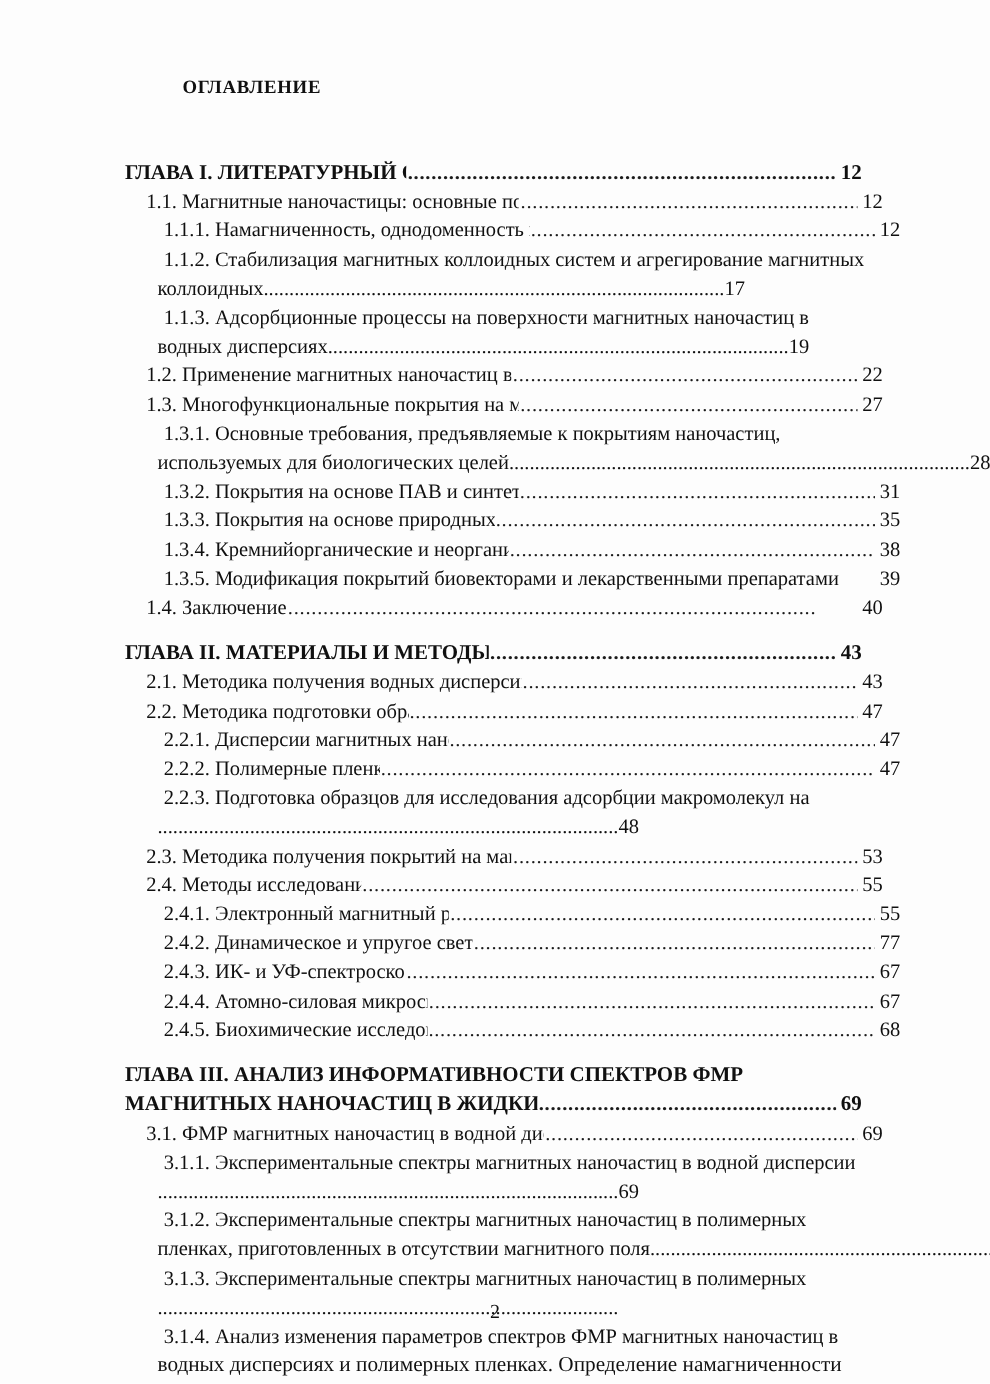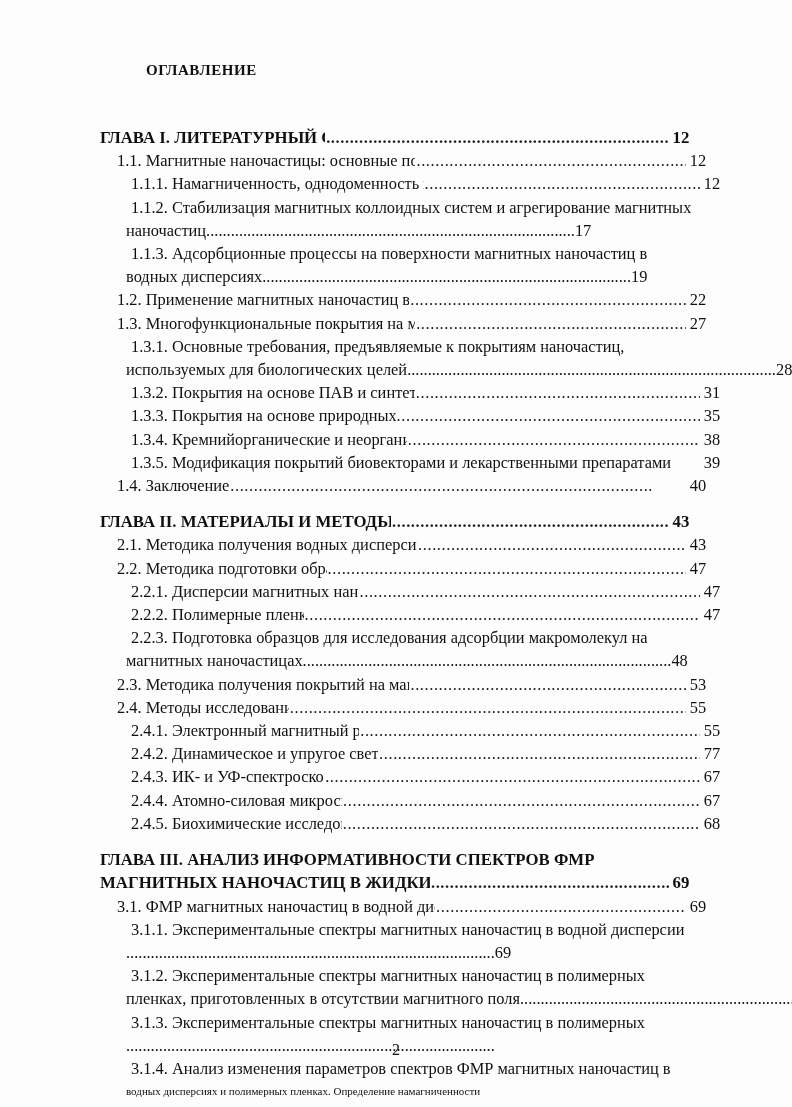--- a/index.html
+++ b/index.html
@@ -62,21 +62,21 @@
     color: #1a1a1a;
   }
   .entry .pg {
     flex: 0 0 auto;
     text-align: center;
     min-width: 22px;
   }
 
   
   .cont {
-    font-size: 11px;
+    font-size: 17px;
     line-height: 23.2px;
     white-space: nowrap;
   }
   
   .cont-entry {
     display: flex;
     align-items: baseline;
     width: 100%;
     font-size: 16.4px;
     line-height: 23.2px;
@@ -120,21 +120,21 @@
       </div>
       <div class="entry lv-3">
         <span class="label">1.1.1. Намагниченность, однодоменность и суперпарамагнетизм</span>
         <span class="dots">..........................................................................................</span>
         <span class="pg">12</span>
       </div>
       <div class="entry lv-3">
         <span class="label">1.1.2. Стабилизация магнитных коллоидных систем и агрегирование магнитных</span>
       </div>
       <div class="cont-entry wrap-3">
-        <span class="label">наночастиц</span>
+        <span class="label">коллоидных</span>
         <span class="dots">..........................................................................................</span>
         <span class="pg">17</span>
       </div>
       <div class="entry lv-3">
         <span class="label">1.1.3. Адсорбционные процессы на поверхности магнитных наночастиц в</span>
       </div>
       <div class="cont-entry wrap-3">
         <span class="label">водных дисперсиях</span>
         <span class="dots">..........................................................................................</span>
         <span class="pg">19</span>
@@ -204,21 +204,20 @@
       </div>
       <div class="entry lv-3">
         <span class="label">2.2.2. Полимерные пленки</span>
         <span class="dots">..........................................................................................</span>
         <span class="pg">47</span>
       </div>
       <div class="entry lv-3">
         <span class="label">2.2.3. Подготовка образцов для исследования адсорбции макромолекул на</span>
       </div>
       <div class="cont-entry wrap-3">
-        <span class="label">магнитных наночастицах</span>
         <span class="dots">..........................................................................................</span>
         <span class="pg">48</span>
       </div>
       <div class="entry lv-2">
         <span class="label">2.3. Методика получения покрытий на магнитных наночастицах</span>
         <span class="dots">..........................................................................................</span>
         <span class="pg">53</span>
       </div>
       <div class="entry lv-2">
         <span class="label">2.4. Методы исследования</span>

